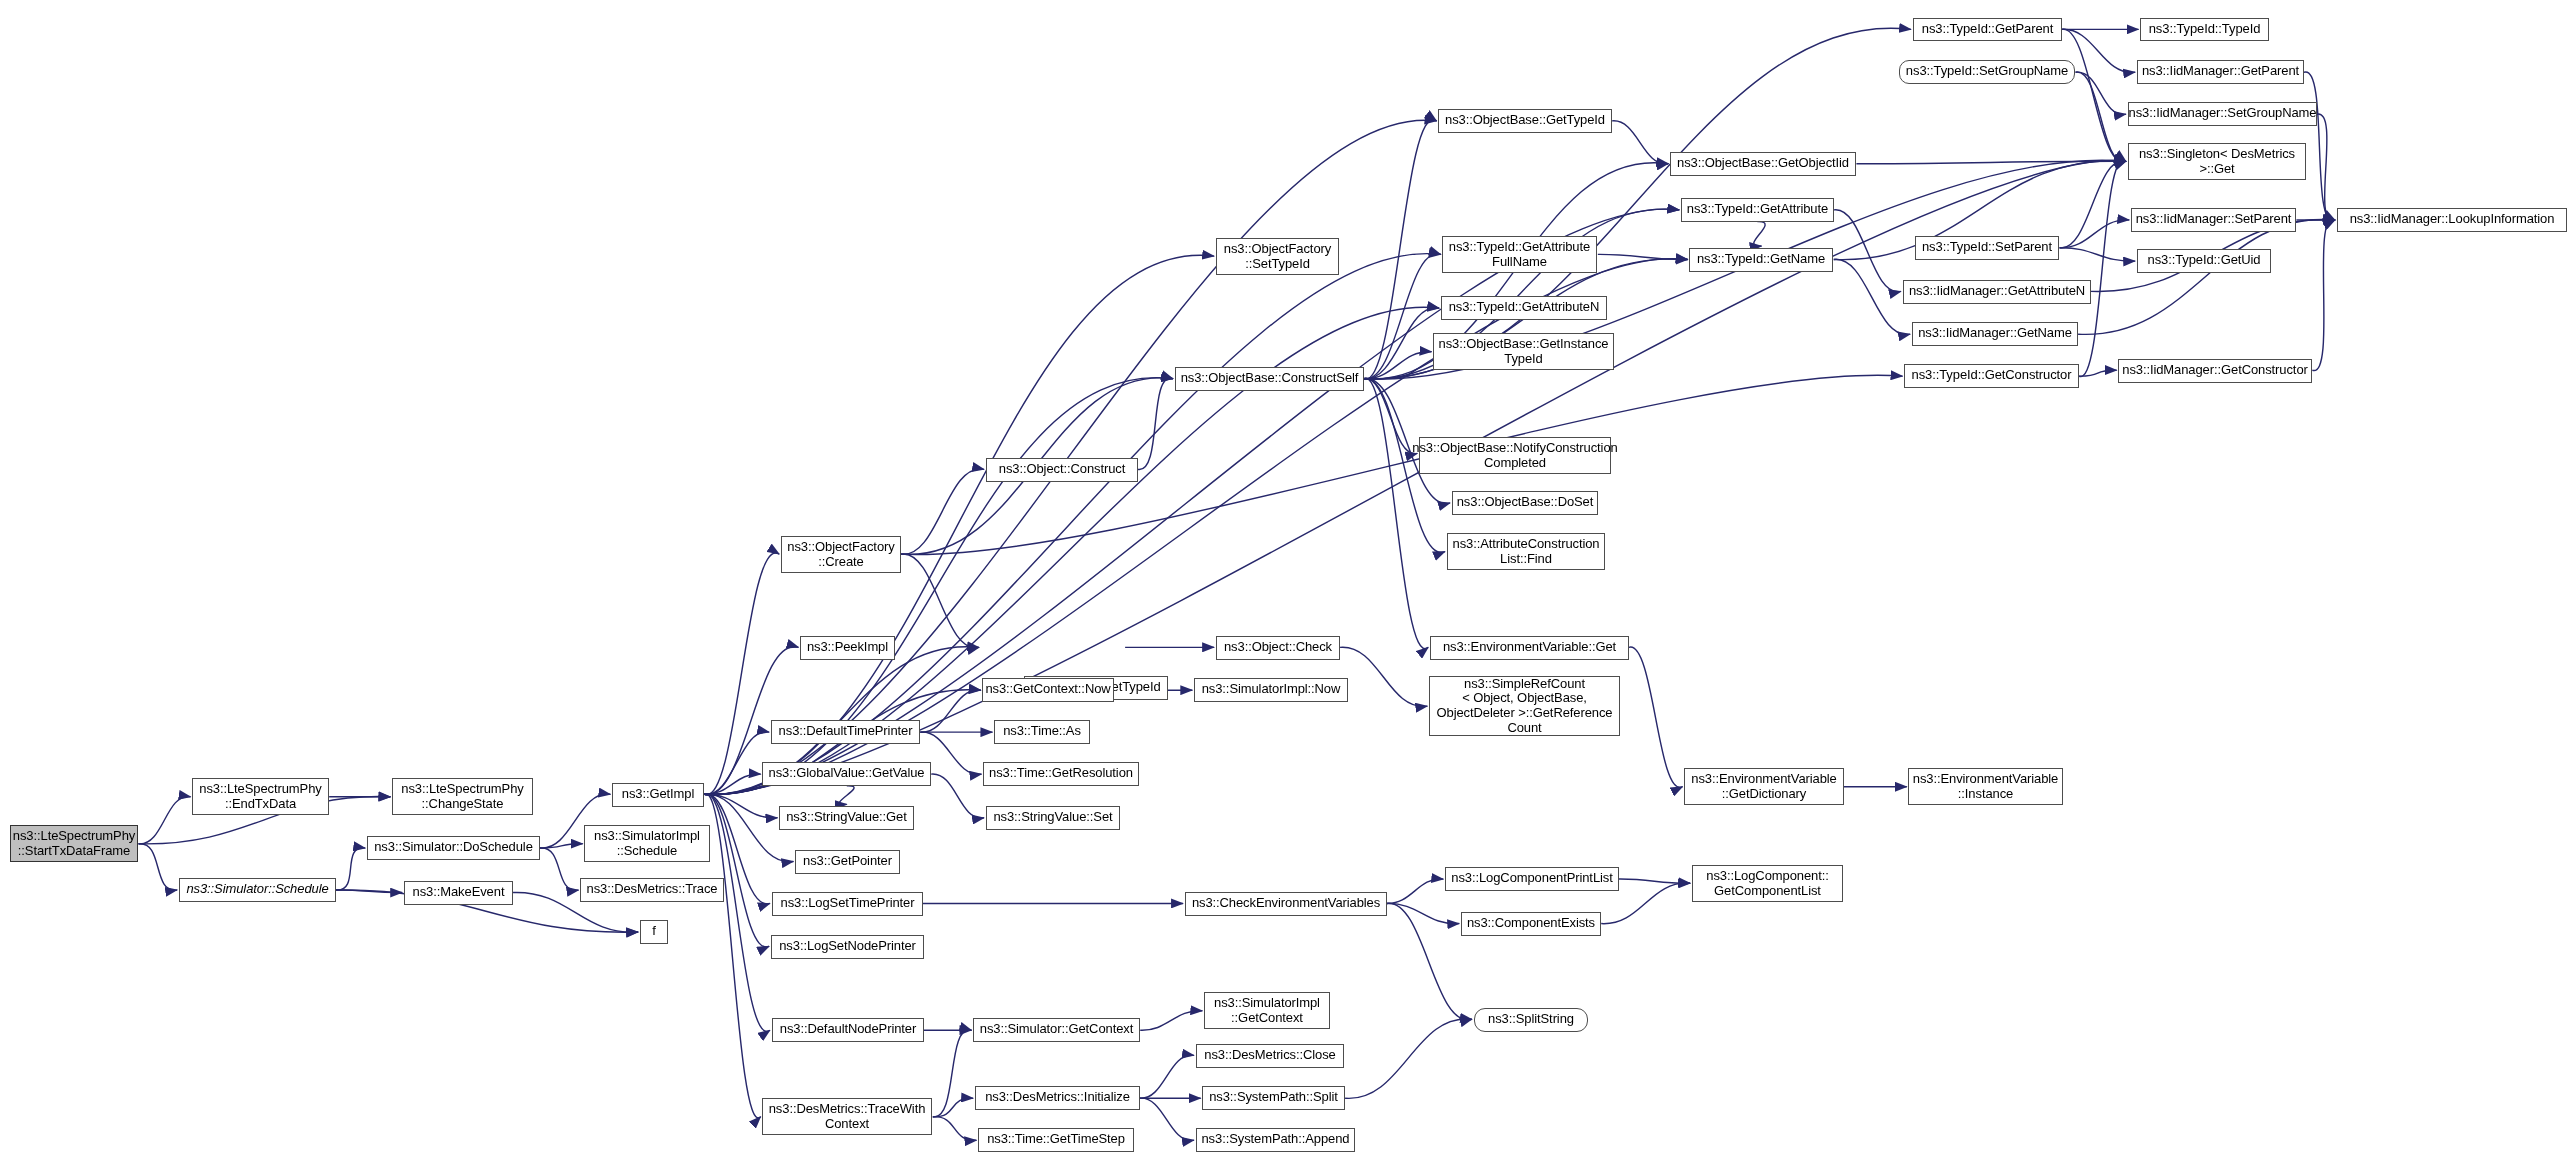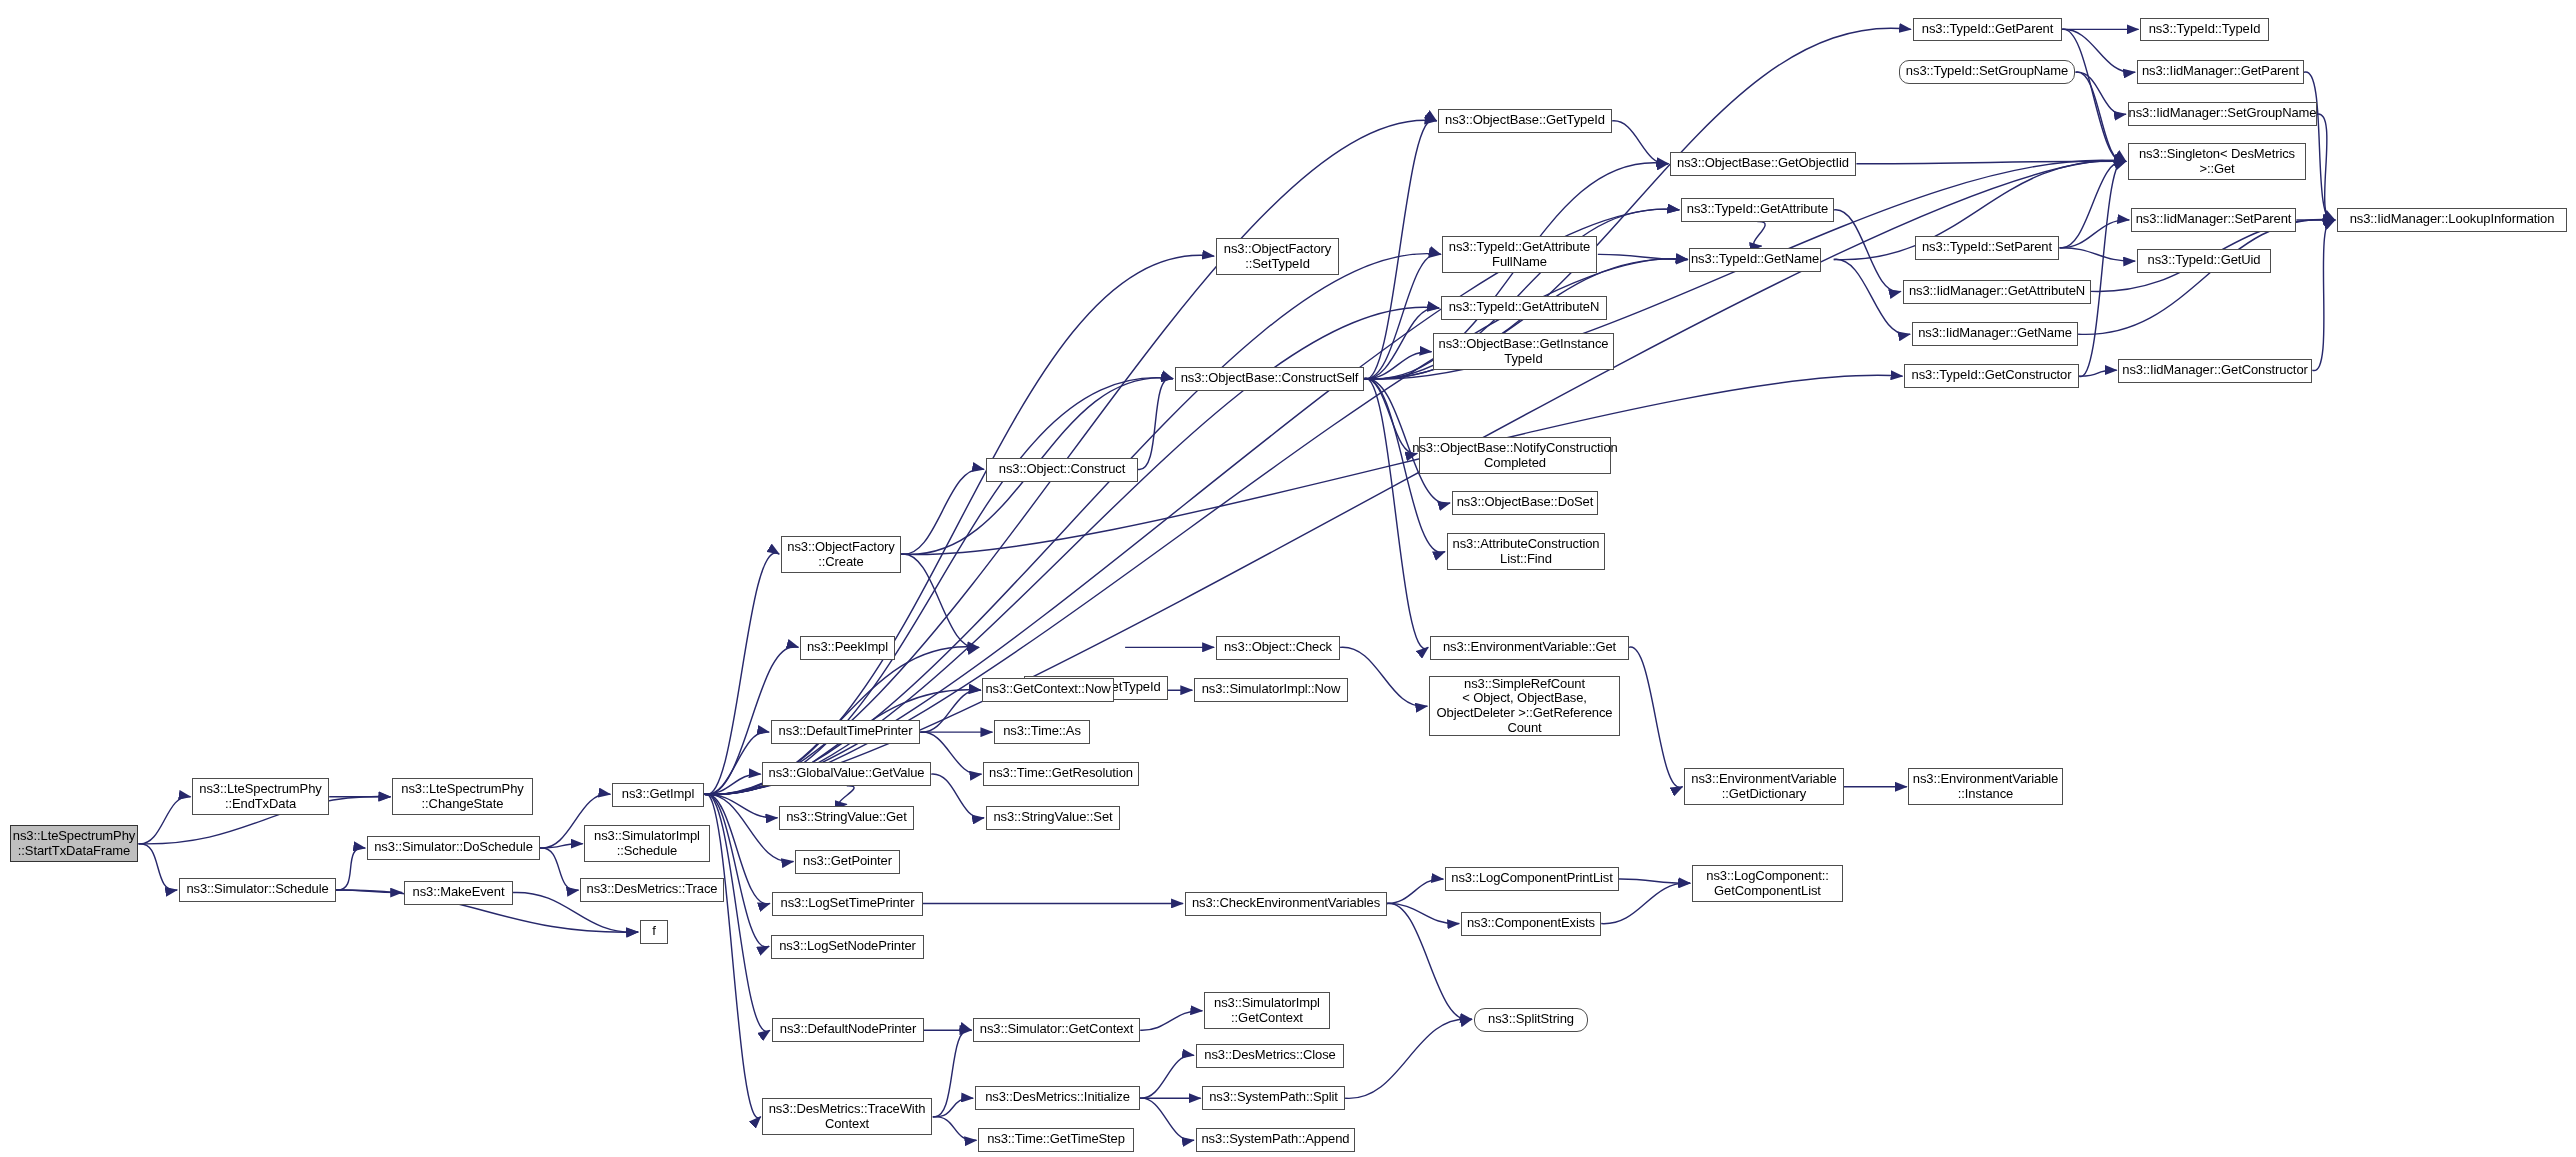--- a/index.html
+++ b/index.html
@@ -144,21 +144,21 @@
         <path d="M2754.0,441.0 C2784.0,451.0 2751.0,246.2 2781.0,262.0" marker-end="url(#ah)"></path>
       </g>
   </svg>
   <div id="node-layer">
       <div class="node root" style="left: 10px; top: 825px; width: 128px; height: 37px;">ns3::LteSpectrumPhy
 ::StartTxDataFrame</div>
       <div class="node" style="left: 192px; top: 778px; width: 137px; height: 37px;">ns3::LteSpectrumPhy
 ::EndTxData</div>
       <div class="node" style="left: 392px; top: 778px; width: 141px; height: 37px;">ns3::LteSpectrumPhy
 ::ChangeState</div>
-      <div class="node" style="left: 179px; top: 878px; width: 157px; height: 23.5px;">ns3::Simulator::Schedule</div>
+      <div class="node" style="left: 179px; top: 878px; width: 157px; height: 23.5px; font-style: italic;">ns3::Simulator::Schedule</div>
       <div class="node" style="left: 367px; top: 836px; width: 173px; height: 23.5px;">ns3::Simulator::DoSchedule</div>
       <div class="node" style="left: 584px; top: 825px; width: 126px; height: 37px;">ns3::SimulatorImpl
 ::Schedule</div>
       <div class="node" style="left: 404px; top: 881px; width: 109px; height: 23.5px;">ns3::MakeEvent</div>
       <div class="node" style="left: 580px; top: 878px; width: 144px; height: 23.5px;">ns3::DesMetrics::Trace</div>
       <div class="node" style="left: 640px; top: 920px; width: 28px; height: 23.5px;">f</div>
       <div class="node" style="left: 612px; top: 783px; width: 92px; height: 23.5px;">ns3::GetImpl</div>
       <div class="node" style="left: 781px; top: 536px; width: 120px; height: 37px;">ns3::ObjectFactory
 ::Create</div>
       <div class="node" style="left: 800px; top: 636px; width: 95px; height: 23.5px;">ns3::PeekImpl</div>
@@ -194,21 +194,21 @@
       <div class="node" style="left: 1474px; top: 1008px; width: 114px; height: 23.5px; border-radius: 11px;">ns3::SplitString</div>
       <div class="node" style="left: 986px; top: 458px; width: 152px; height: 23.5px;">ns3::Object::Construct</div>
       <div class="node" style="left: 1216px; top: 238px; width: 123px; height: 37px;">ns3::ObjectFactory
 ::SetTypeId</div>
       <div class="node" style="left: 1175px; top: 367px; width: 189px; height: 23.5px;">ns3::ObjectBase::ConstructSelf</div>
       <div class="node" style="left: 1438px; top: 109px; width: 174px; height: 23.5px;">ns3::ObjectBase::GetTypeId</div>
       <div class="node" style="left: 1670px; top: 152px; width: 186px; height: 23.5px;">ns3::ObjectBase::GetObjectIid</div>
       <div class="node" style="left: 1681px; top: 198px; width: 153px; height: 23.5px;">ns3::TypeId::GetAttribute</div>
       <div class="node" style="left: 1442px; top: 236px; width: 155px; height: 37px;">ns3::TypeId::GetAttribute
 FullName</div>
-      <div class="node" style="left: 1689px; top: 248px; width: 132px; height: 23.5px;">ns3::TypeId::GetName</div>
+      <div class="node" style="left: 1689px; top: 248px; width: 144px; height: 23.5px;">ns3::TypeId::GetName</div>
       <div class="node" style="left: 1441px; top: 296px; width: 166px; height: 23.5px;">ns3::TypeId::GetAttributeN</div>
       <div class="node" style="left: 1433px; top: 333px; width: 181px; height: 37px;">ns3::ObjectBase::GetInstance
 TypeId</div>
       <div class="node" style="left: 1419px; top: 437px; width: 192px; height: 37px;">ns3::ObjectBase::NotifyConstruction
 Completed</div>
       <div class="node" style="left: 1452px; top: 491px; width: 146px; height: 23.5px;">ns3::ObjectBase::DoSet</div>
       <div class="node" style="left: 1447px; top: 533px; width: 158px; height: 37px;">ns3::AttributeConstruction
 List::Find</div>
       <div class="node" style="left: 1430px; top: 636px; width: 199px; height: 23.5px;">ns3::EnvironmentVariable::Get</div>
       <div class="node" style="left: 1429px; top: 676px; width: 191px; height: 60px;">ns3::SimpleRefCount

